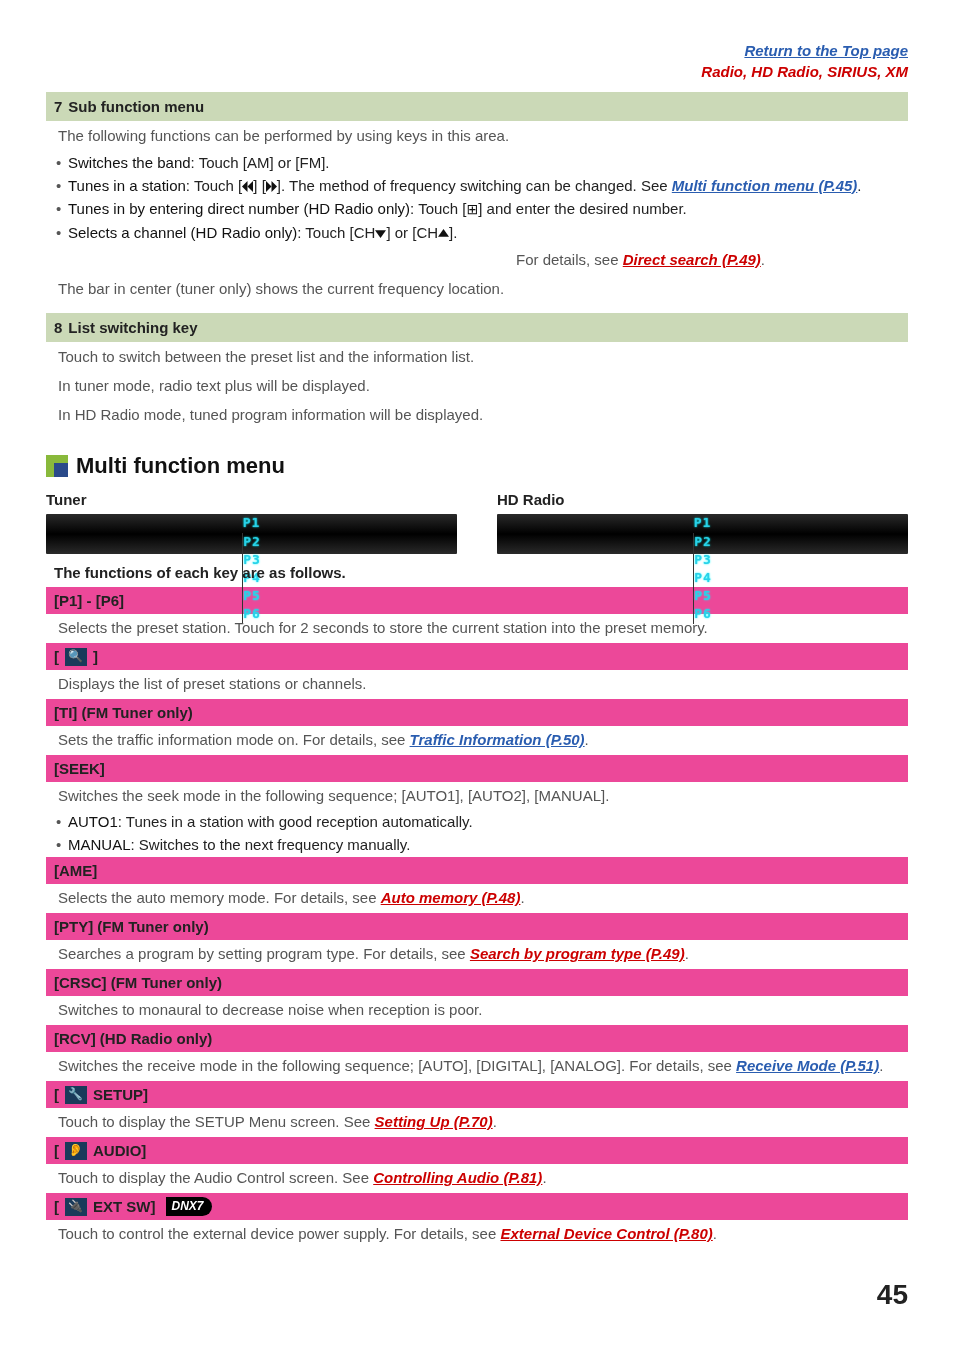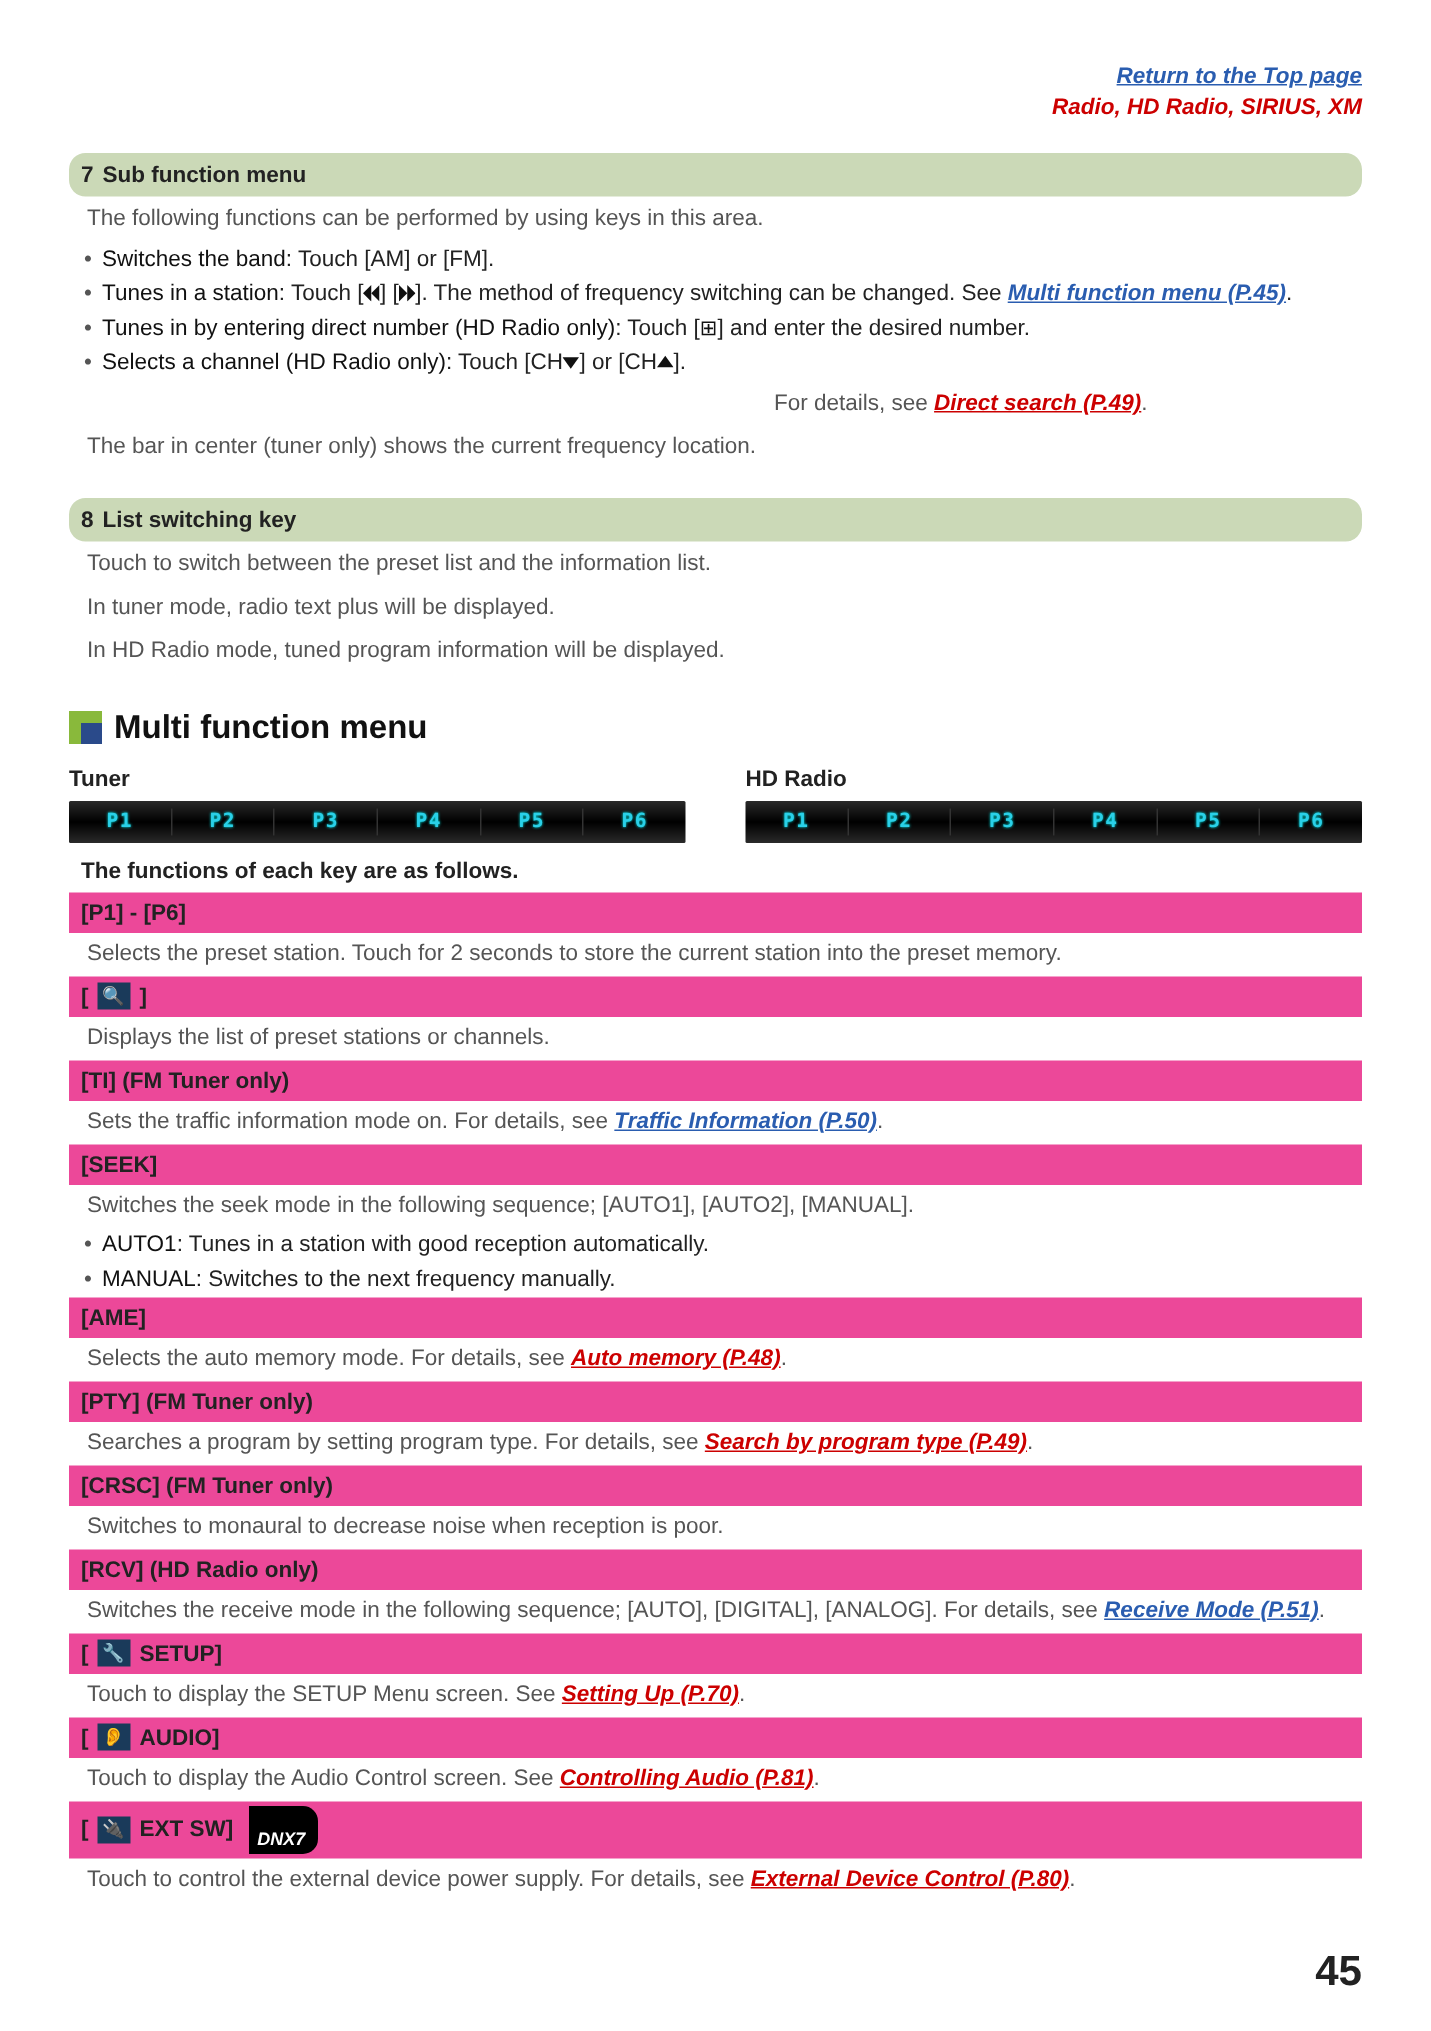--- a/index.html
+++ b/index.html
@@ -1,45 +1,45 @@
 <!DOCTYPE html>
 <html><head>
 <meta charset="utf-8">
 <style>
   * { margin: 0; padding: 0; box-sizing: border-box; }
   body { font-family: "Helvetica Neue", Arial, sans-serif; width: 954px; background: #fff; margin: 0 auto; padding: 40px 46px 20px 46px; color: #222; font-size: 15px; line-height: 1.4; }
   .topright { text-align: right; font-weight: 700; font-style: italic; font-size: 15px; margin-bottom: 10px; }
   .topright a { color: #2a5db0; text-decoration: underline; display: block; }
   .topright .radio-line { color: #c00; }
-  .sec-hdr { background: #cbd9b7; padding: 4px 8px; font-weight: 700; font-size: 15px; margin-top: 20px; border-radius: 11px; }
+  .sec-hdr { background: #cbd9b7; padding: 4px 8px; font-weight: 700; font-size: 15px; margin-top: 10px; }
   .sec-hdr .num { margin-right: 6px; }
   .body-text { padding: 4px 8px 4px 12px; color: #555; }
   ul.bullets { list-style: none; padding-left: 12px; }
   ul.bullets li { position: relative; padding-left: 10px; margin: 2px 0; }
   ul.bullets li::before { content: "•"; position: absolute; left: -2px; color: #555; }
   .blk { color: #111; }
   .link { color: #2a5db0; font-weight: 700; font-style: italic; text-decoration: underline; }
   .redlink { color: #c00; font-weight: 700; font-style: italic; text-decoration: underline; }
   .cont-line2 { padding-left: 470px; }
   .h-row { display: flex; align-items: center; margin-top: 22px; margin-bottom: 8px; }
   .h-sq-outer { width: 22px; height: 22px; background: #89b93b; margin-right: 8px; position: relative; }
   .h-sq-inner { width: 14px; height: 14px; background: #2a4a8a; position: absolute; right: -0px; bottom: -0px; }
   .h-title { font-weight: 800; font-size: 22px; color: #111; }
   .two-col { display: flex; gap: 40px; margin-top: 6px; }
   .col { flex: 1; }
   .col-label { font-weight: 700; font-size: 15px; margin-bottom: 4px; }
-  .preset-bar { background: linear-gradient(#2a2a2a,#000,#2a2a2a); height: 28px; display: flex; align-items: center; justify-content: space-around; border-radius: 1px; }
+  .preset-bar { background: linear-gradient(#2a2a2a,#000,#2a2a2a); height: 40px; display: flex; align-items: center; justify-content: space-around; border-radius: 1px; flex-direction: column; }
   .preset-bar span { color: #2ad0e8; font-family: monospace; font-weight: 700; font-size: 13px; letter-spacing: 1px; text-shadow: 0 0 2px #0ff; border-left: 1px solid #333; flex:1; text-align:center; }
   .preset-bar span:first-child { border-left: none; }
   .func-note { font-weight: 700; margin: 8px 0 4px 0; padding-left: 8px; }
   .key-hdr { background: #ec4899; padding: 3px 8px; font-weight: 700; font-size: 15px; margin-top: 2px; display:flex; align-items:center; gap:6px;}
   .key-body { padding: 3px 8px 3px 12px; color: #555; }
   .icon-box { display:inline-flex; width:22px; height:18px; background:#1a3a5a; color:#fff; align-items:center; justify-content:center; font-size:12px; vertical-align:middle; }
   .icon-grid::after { content:"⊞"; font-size:14px; color:#111;}
-  .dnx { display:inline-block; background:#000; color:#fff; font-style:italic; font-weight:700; font-size:12px; padding:14px 8px 1px 6px; border-radius:0 10px 10px 0; vertical-align:middle; margin-left:4px;}
+  .dnx { display:inline-block; background:#000; color:#fff; font-style:italic; font-weight:700; font-size:12px; padding:1px 8px 1px 6px; border-radius:0 10px 10px 0; vertical-align:middle; margin-left:4px;}
   .page-num { text-align: right; font-weight: 800; font-size: 28px; margin-top: 28px; }
   svg.tri { width:11px; height:11px; vertical-align:-1px; }
   .seek-icons svg { fill:#111; }
 </style>
 </head>
 <body>
 
 <div class="topright">
   <a>Return to the Top page</a>
   <span class="radio-line">Radio, HD Radio, SIRIUS, XM</span>

